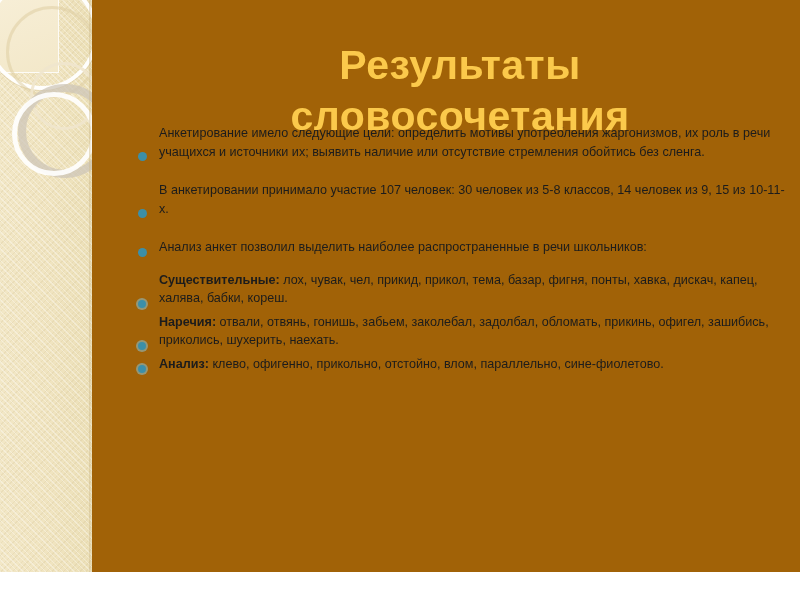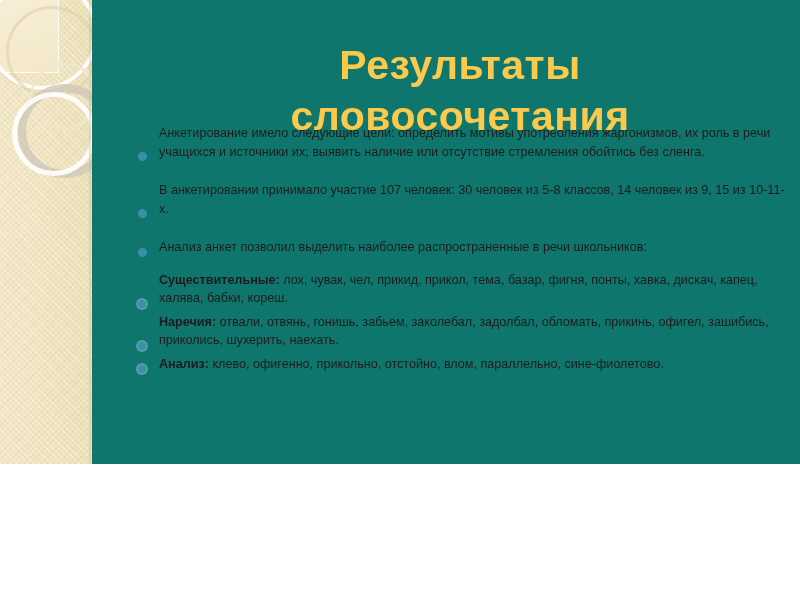--- a/index.html
+++ b/index.html
@@ -6,22 +6,22 @@
     margin: 0;
     padding: 0;
     background: #ffffff;
   }
   body {
     font-family: "Liberation Sans", sans-serif;
   }
   .slide {
     position: relative;
     width: 800px;
-    height: 464px;
-    background: #0f766e;
+    height: 572px;
+    background: #a16207;
     overflow: hidden;
   }
 
   
   .sidebar {
     position: absolute;
     left: 0;
     top: 0;
     width: 92px;
     height: 600px;

